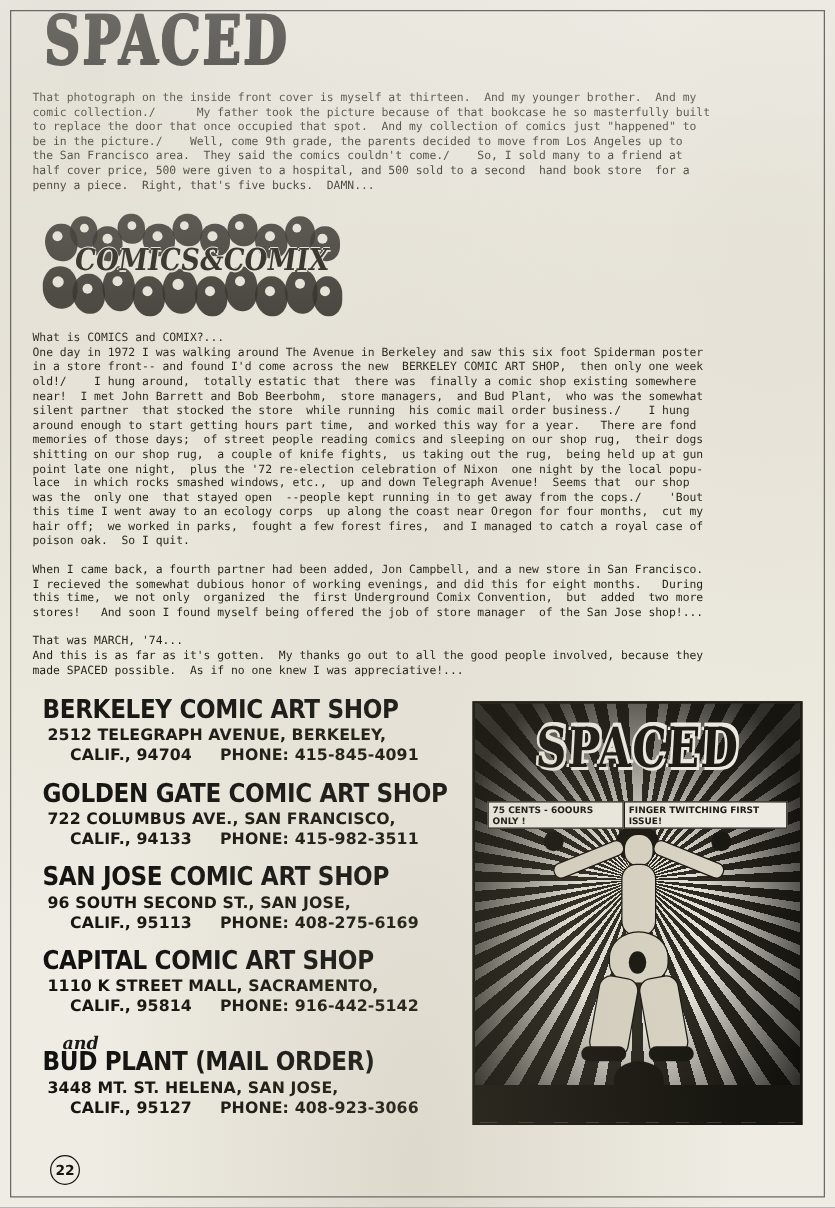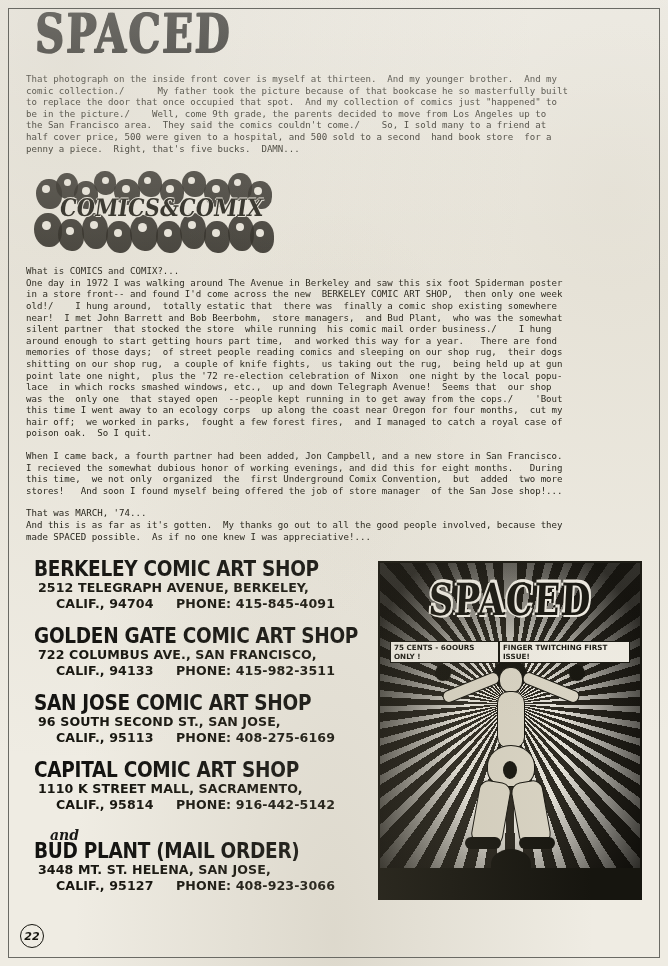--- a/index.html
+++ b/index.html
@@ -236,35 +236,34 @@
     position: absolute;
     left: 0; right: 0; bottom: 0;
     height: 30px;
     background: #16150f;
     z-index: 4;
   }
 
   
   .page-number {
     position: absolute;
-    left: 20px;
+    left: 40px;
     bottom: 18px;
     width: 22px;
     height: 22px;
     border: 1.6px solid #16150f;
     border-radius: 50%;
     font-family: "DejaVu Sans", sans-serif;
     font-weight: 700;
     font-size: 11px;
     display: flex;
     align-items: center;
     justify-content: center;
     color: #16150f;
     z-index: 7;
-    font-style: italic;
   }
 </style>
 </head>
 <body>
 
 <div class="page">
   <div class="border-frame"></div>
 
   <div class="content">
 

